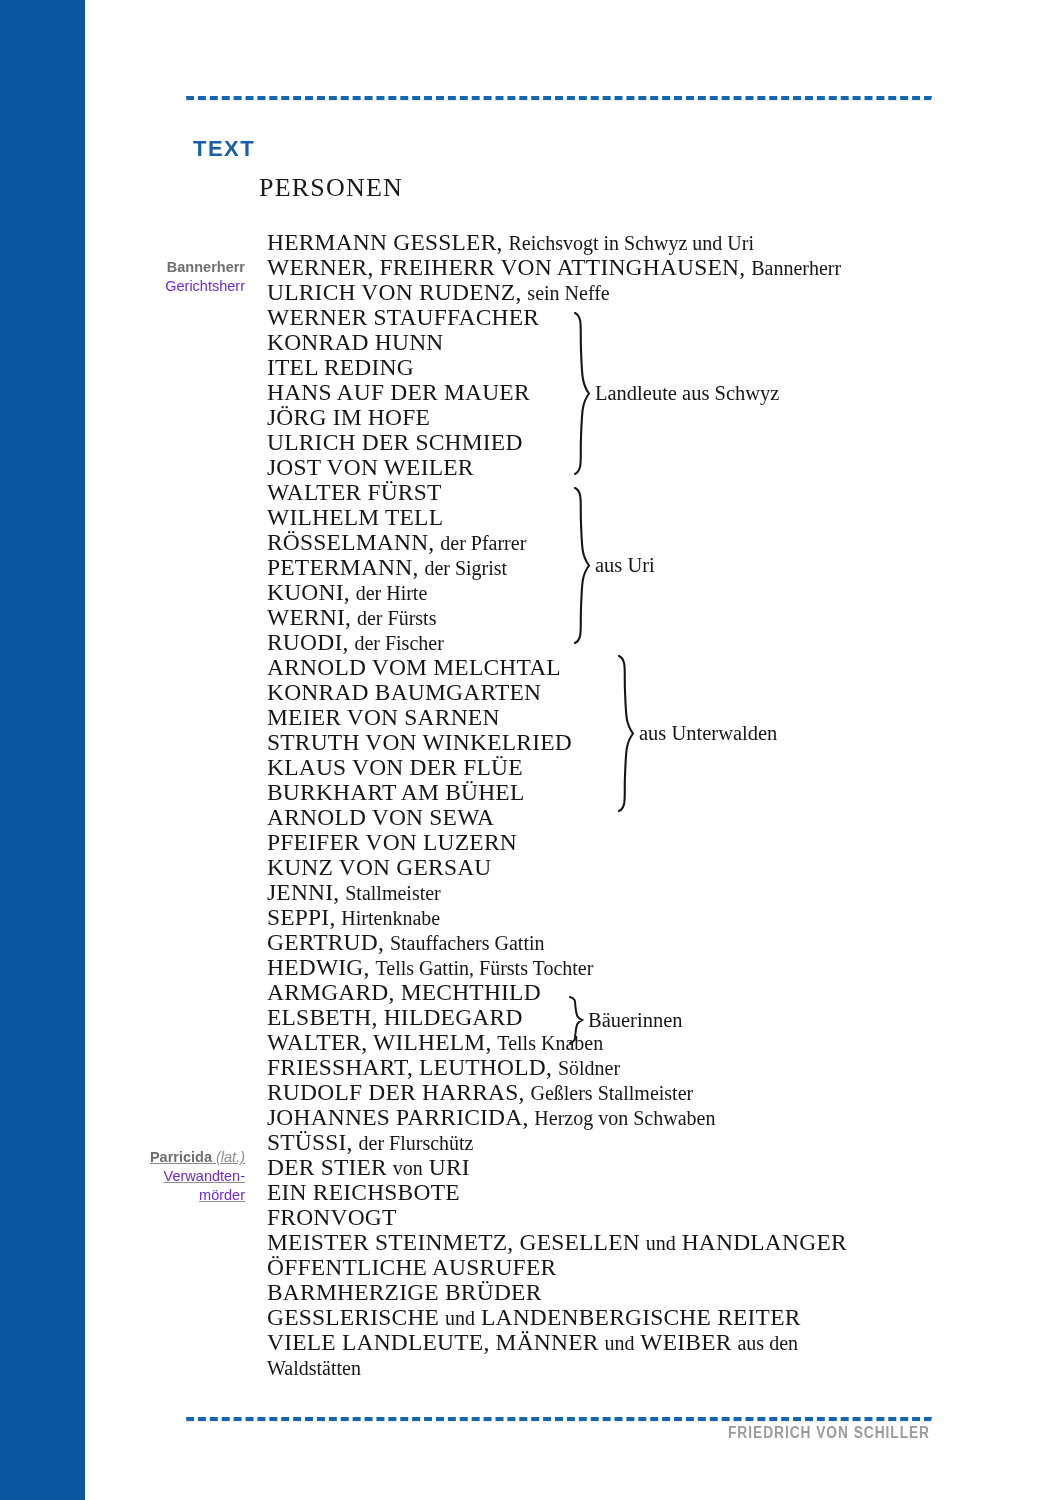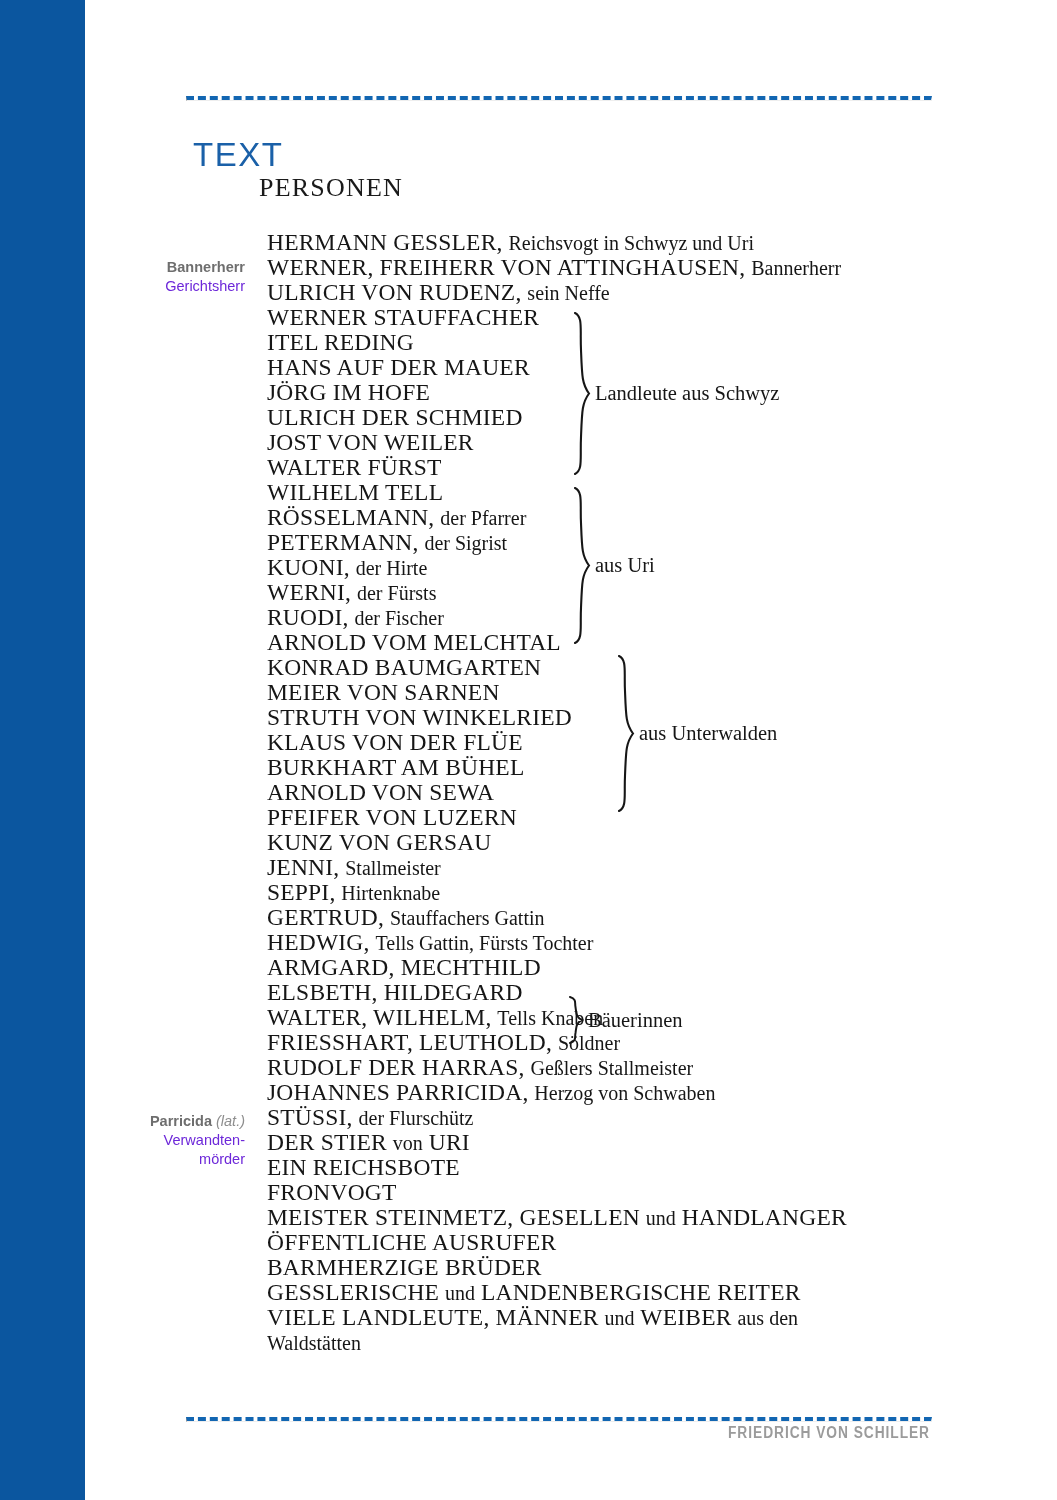--- a/index.html
+++ b/index.html
@@ -41,22 +41,22 @@
   }
   .rule-top    { top: 88px; }
   .rule-bottom { top: 1409px; }
 
   
   .section-label {
     position: absolute;
     left: 193px;
     top: 138px;
     font-family: "Liberation Sans", "DejaVu Sans", sans-serif;
-    font-weight: normal;
-    font-size: 33px;
+    font-weight: bold;
+    font-size: 22px;
     letter-spacing: 1.5px;
     color: #1a60a8;
     line-height: 1;
   }
 
   
   .personen {
     position: absolute;
     left: 259px;
     top: 175px;
@@ -114,21 +114,21 @@
     font-family: "Liberation Sans", "DejaVu Sans", sans-serif;
     font-size: 14.5px;
     line-height: 19px;
     color: #8e8e8e;
   }
   .margin-note .hdr   { font-weight: bold; color: #6e6e6e; }
   .margin-note .lat   { font-style: italic; color: #8e8e8e; }
   .margin-note .sub   { color: #6d28d9; }
 
   .note-banner { left: 105px; top: 258px; }
-  .note-parri  { left: 105px; top: 1112px; }
+  .note-parri  { left: 105px; top: 1148px; text-decoration: underline; }
 
   
   .footer-author {
     position: absolute;
     left: 430px;
     top: 1424px;
     width: 500px;
     text-align: right;
     font-family: "Liberation Sans", "DejaVu Sans", sans-serif;
     font-size: 16px;
@@ -164,20 +164,21 @@
     </div>
     <div class="sub">Verwandten-</div>
     <div class="sub">mörder</div>
   </div>
 
   <div class="cast" id="cast-list">
       <div class="cast-line"><span class="nm">HERMANN GESSLER,</span> <span class="rl">Reichsvogt in Schwyz und Uri</span> </div>
       <div class="cast-line"><span class="nm">WERNER, FREIHERR VON ATTINGHAUSEN,</span> <span class="rl">Bannerherr</span> </div>
       <div class="cast-line"><span class="nm">ULRICH VON RUDENZ,</span> <span class="rl">sein Neffe</span> </div>
       <div class="cast-line"><span class="nm">WERNER STAUFFACHER</span> </div>
+      <div class="cast-line"><span class="nm">KONRAD HUNN</span> </div>
       <div class="cast-line"><span class="nm">ITEL REDING</span> </div>
       <div class="cast-line"><span class="nm">HANS AUF DER MAUER</span> </div>
       <div class="cast-line"><span class="nm">JÖRG IM HOFE</span> </div>
       <div class="cast-line"><span class="nm">ULRICH DER SCHMIED</span> </div>
       <div class="cast-line"><span class="nm">JOST VON WEILER</span> </div>
       <div class="cast-line"><span class="nm">WALTER FÜRST</span> </div>
       <div class="cast-line"><span class="nm">WILHELM TELL</span> </div>
       <div class="cast-line"><span class="nm">RÖSSELMANN,</span> <span class="rl">der Pfarrer</span> </div>
       <div class="cast-line"><span class="nm">PETERMANN,</span> <span class="rl">der Sigrist</span> </div>
       <div class="cast-line"><span class="nm">KUONI,</span> <span class="rl">der Hirte</span> </div>

